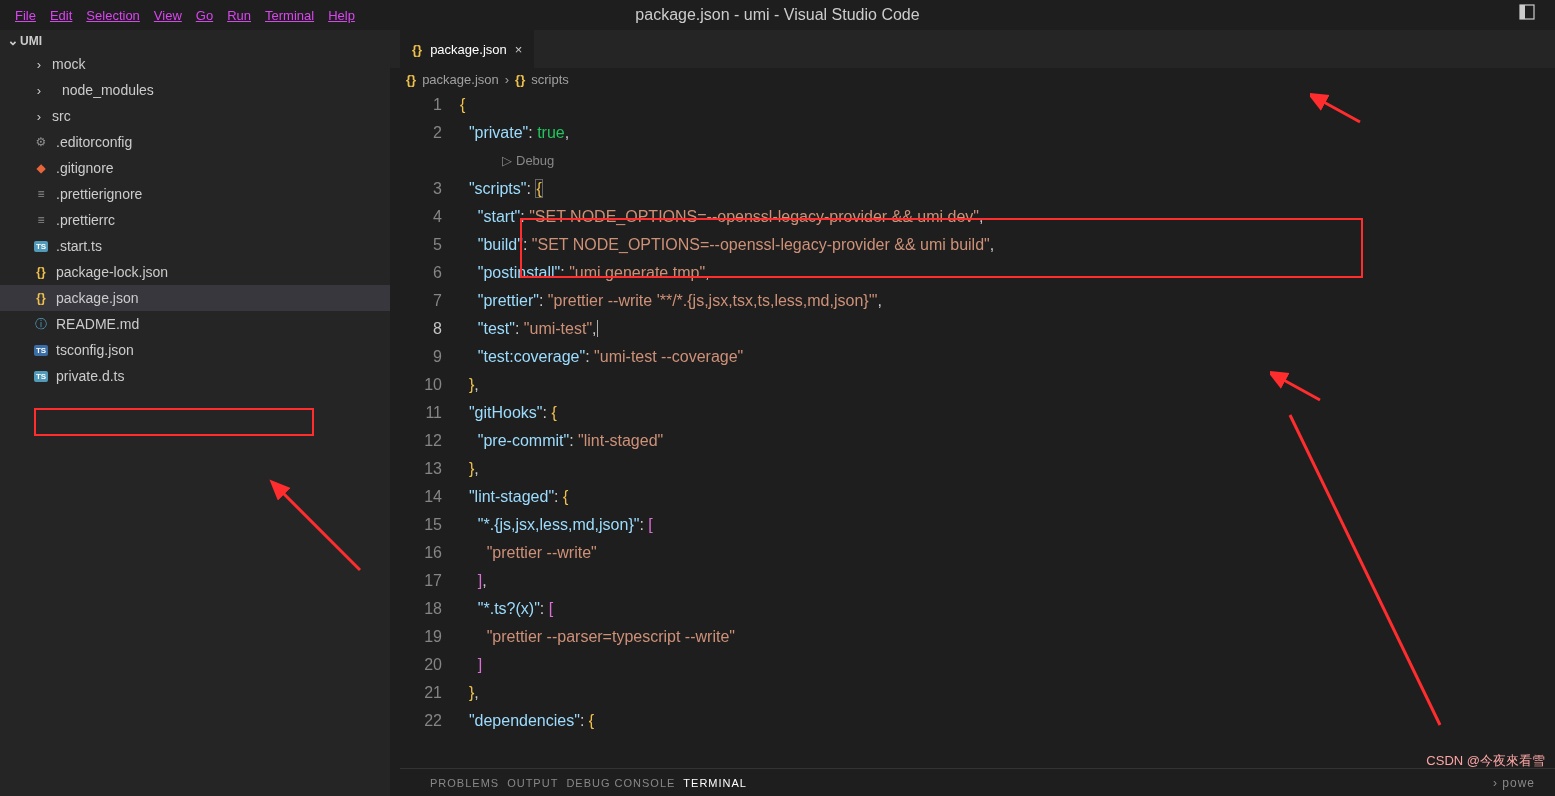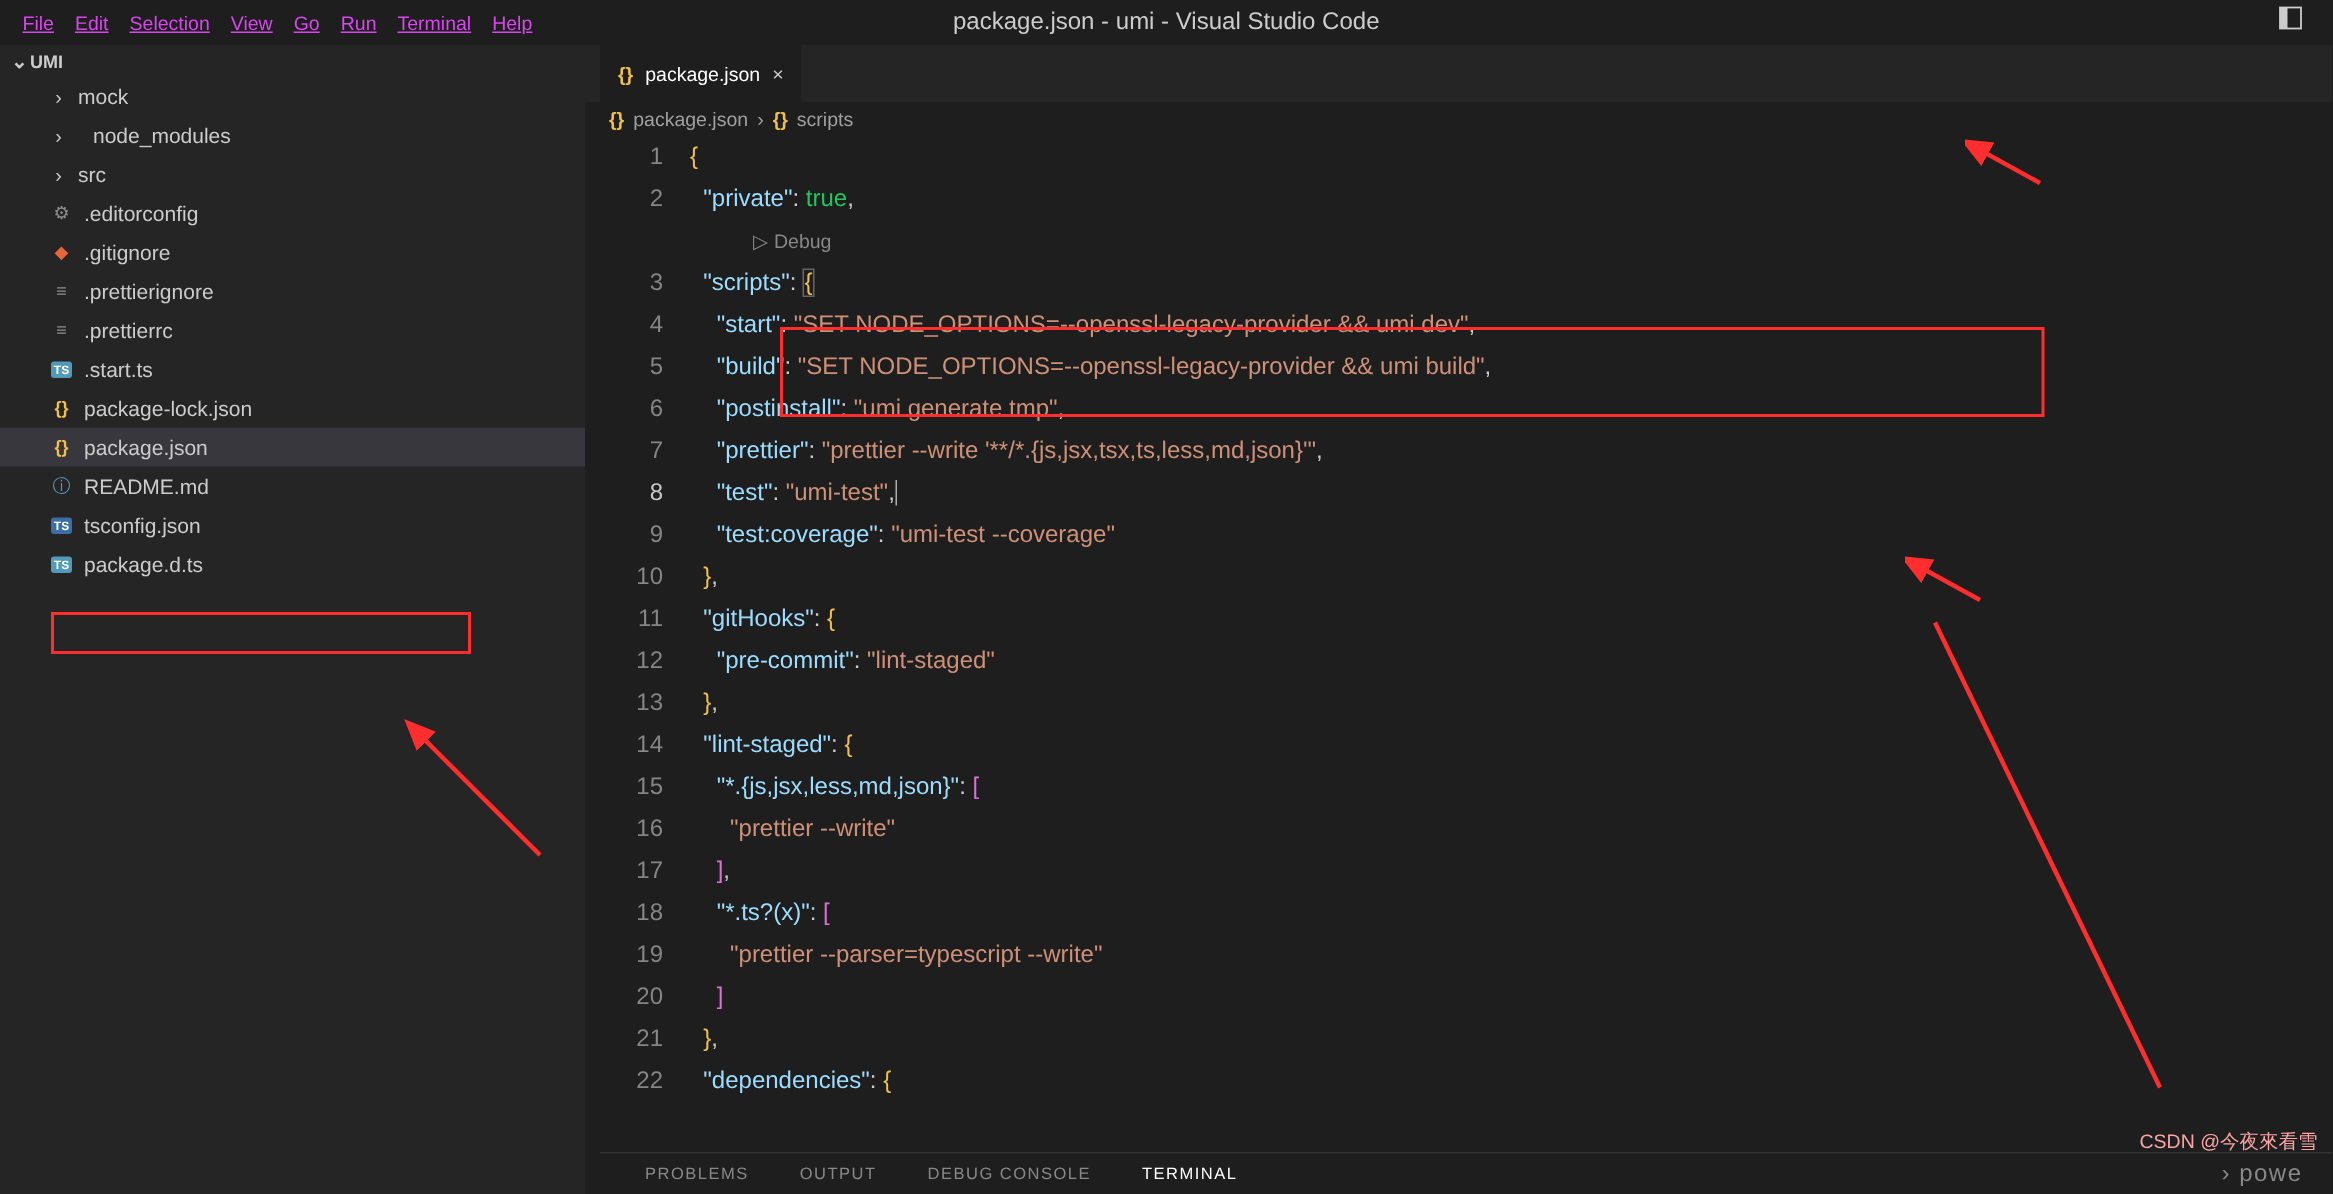--- a/index.html
+++ b/index.html
@@ -34,21 +34,21 @@
 .tok-key { color:#9cdcfe; }
 .tok-colon { color:#cccccc; }
 .tok-string { color:#ce9178; }
 .tok-bool { color:#22c55e; }
 .tok-punc { color:#cccccc; }
 .tok-bracket { color:#da70d6; }
 .debug-lens { color:#888888; font-size:13px; padding-left:6px; display:flex; align-items:center; gap:4px;}
 .debug-lens .tri { color:#888888; }
 .red-box { position:absolute; border:2px solid #ff2d2d; pointer-events:none; }
 .red-arrow { position:absolute; pointer-events:none; }
-.panel-tabs { position:absolute; bottom:0; left:400px; right:0; height:28px; display:flex; align-items:center; gap:34px; padding-left:30px; font-size:11px; letter-spacing:1px; color:#888888; background:#1e1e1e; border-top:1px solid #333; }
+.panel-tabs { position:absolute; bottom:0; left:400px; right:0; height:28px; display:flex; align-items:center; gap:8px; padding-left:30px; font-size:11px; letter-spacing:1px; color:#888888; background:#1e1e1e; border-top:1px solid #333; }
 .panel-tabs .active { color:#ffffff; }
 .watermark2 { position:absolute; right:10px; bottom:26px; font-size:13px; color:#fca5a5; }
 </style>
 </head>
 <body>
 
 <div class="menubar">
   <span class="menu-item"><span class="mnemonic">File</span></span>
   <span class="menu-item"><span class="mnemonic">Edit</span></span>
   <span class="menu-item"><span class="mnemonic">Selection</span></span>
@@ -120,21 +120,21 @@
         <div class="tree-row">
           <span class="icon">
             <span style="background:#3a6ea5;color:#fff;font-size:8px;font-weight:bold;padding:1px 2px;border-radius:2px;">TS</span>
           </span>
           <span>tsconfig.json</span>
         </div>
         <div class="tree-row">
           <span class="icon">
             <span class="icon-ts">TS</span>
           </span>
-          <span>package.d.ts</span>
+          <span>private.d.ts</span>
         </div>
       </div>
   </div>
 
   <div class="editor-area">
     <div class="tabs">
       <div class="tab">
         <span class="icon-braces">{}</span>
         <span>package.json</span>
         <span class="close">×</span>
@@ -206,16 +206,16 @@
   </svg>
 <svg class="red-arrow" style="left:1280px; top:405px; width:170px; height:330px;">
     <line x1="10" y1="10" x2="160" y2="320" stroke="#ff2d2d" stroke-width="3"></line>
   </svg>
 
 <div class="panel-tabs">
   <span>PROBLEMS</span>
   <span>OUTPUT</span>
   <span>DEBUG CONSOLE</span>
   <span class="active">TERMINAL</span>
-  <span style="margin-left:auto; margin-right:20px; color:#888888; font-size:16px;">› <span>powe</span></span>
+  <span style="margin-left:auto; margin-right:20px; color:#888888; font-size:12px;">› <span>powe</span></span>
 </div>
 
 <div class="watermark2">CSDN @今夜來看雪</div>
 
 </body></html>

